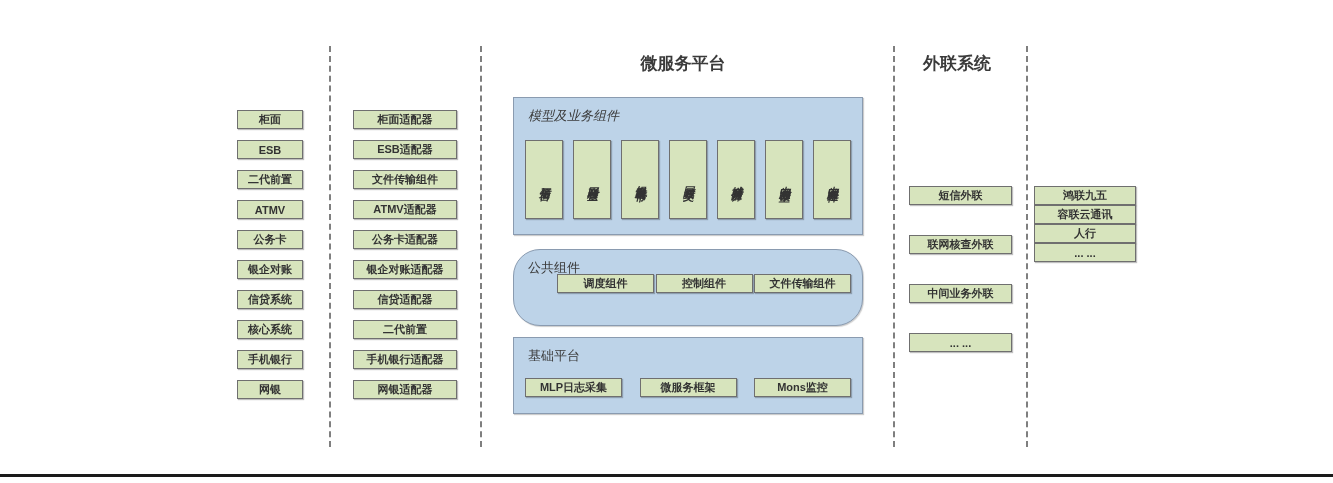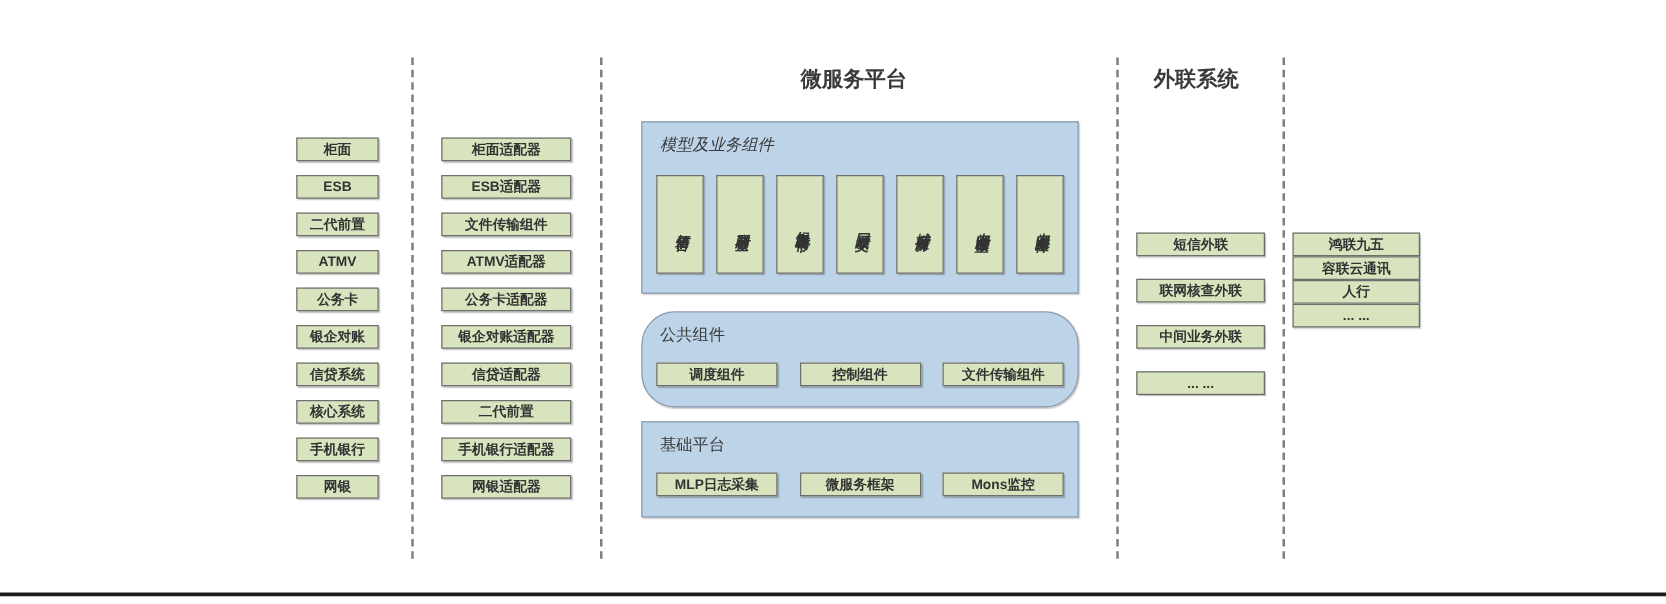--- a/index.html
+++ b/index.html
@@ -56,21 +56,21 @@
     font-size:11px;font-weight:bold;color:#333333;
     letter-spacing:1px;line-height:1;
   }
   .wbox{width:97px;}
   .bottom-line{
     position:absolute;left:0;top:474px;width:1333px;height:3px;
     background:#1a1a1a;
   }
   .c1{left:237px;top:110px;width:66px;gap:11px;}
   .c2{left:353px;top:110px;width:104px;gap:11px;}
-  .c4{left:909px;top:186px;width:103px;gap:18px;}
+  .c4{left:909px;top:186px;width:103px;gap:30px;}
   .c5{left:1034px;top:186px;width:102px;gap:0;}
 </style>
 </head>
 <body>
 
 <div class="canvas">
 
   <div class="col-title" style="left:613px;width:140px;">微服务平台</div>
   <div class="col-title" style="left:887px;width:140px;">外联系统</div>
 
@@ -113,21 +113,21 @@
       <div class="vbox">银联及银行卡</div>
       <div class="vbox">同城票交</div>
       <div class="vbox">城商行清算</div>
       <div class="vbox">中间业务模型</div>
       <div class="vbox">中间业务组件</div>
     </div>
   </div>
 
   <div class="section" style="left:513px;top:249px;width:350px;height:77px;border-radius:27px;">
     <div class="section-label">公共组件</div>
-    <div class="hrow" style="top:40px;">
+    <div class="hrow" style="top:24px;margin-left:32px;">
       <div class="gbox wbox">调度组件</div>
       <div class="gbox wbox">控制组件</div>
       <div class="gbox wbox">文件传输组件</div>
     </div>
   </div>
 
   <div class="section" style="left:513px;top:337px;width:350px;height:77px;text-decoration:underline;">
     <div class="section-label">基础平台</div>
     <div class="hrow" style="top:40px;text-align:right;">
       <div class="gbox wbox">MLP日志采集</div>

